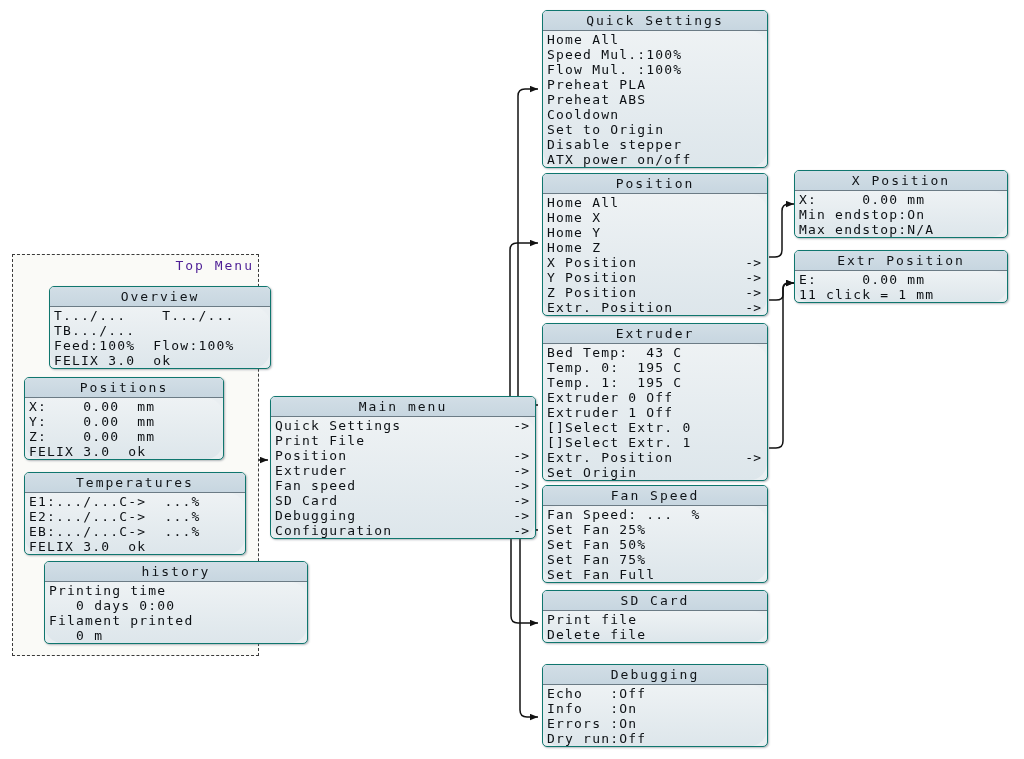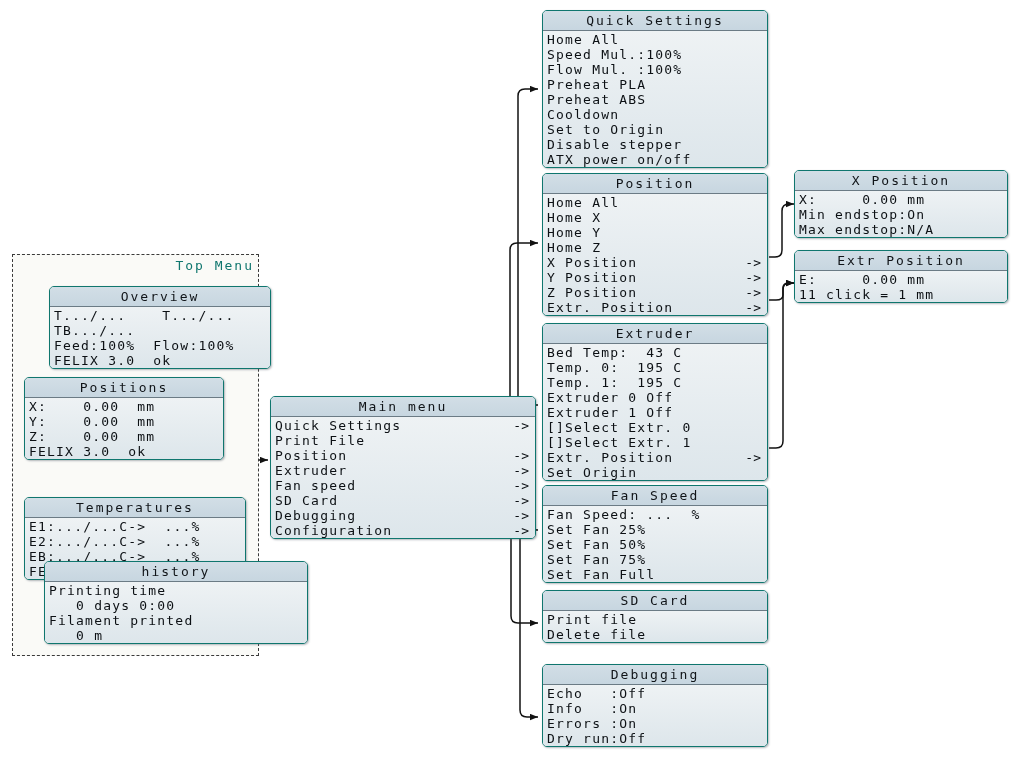--- a/index.html
+++ b/index.html
@@ -46,20 +46,21 @@
     border-bottom: 1px solid #6b7b85;
     color: #101418;
     font-size: 13px;
     letter-spacing: 2px;
     white-space: pre;
   }
   .panel .body {
     box-sizing: border-box;
     padding: 1px 4px 0 4px;
     background: linear-gradient(#eef2f4, #dde6eb);
+    border-radius: 17px;
   }
   .row {
     position: relative;
     height: 15px;
     line-height: 15px;
     font-size: 13px;
     letter-spacing: 1.2px;
     color: #0c1014;
     white-space: pre;
   }
@@ -75,21 +76,21 @@
     box-sizing: border-box;
     border: 1px dashed #3a3a3a;
     background: #fafaf7;
   }
   .groupbox .grouplabel {
     position: absolute;
     right: 4px;
     top: 3px;
     font-size: 13px;
     letter-spacing: 2px;
-    color: #0f766e;
+    color: #4c1d95;
     white-space: pre;
   }
 </style>
 </head>
 <body>
 
 <div id="canvas">
 
   <svg class="wires" viewBox="0 0 1024 759" xmlns="http://www.w3.org/2000/svg">
     <defs>
@@ -133,21 +134,21 @@
   <div class="panel" style="left:24px; top:377px; width:200px;">
     <div class="title">Positions</div>
     <div class="body">
         <div class="row"><span>X:    0.00  mm</span></div>
         <div class="row"><span>Y:    0.00  mm</span></div>
         <div class="row"><span>Z:    0.00  mm</span></div>
         <div class="row"><span>FELIX 3.0  ok</span></div>
       </div>
   </div>
 
-  <div class="panel" style="left:24px; top:497px; width:222px;">
+  <div class="panel" style="left:24px; top:472px; width:222px;">
     <div class="title">Temperatures</div>
     <div class="body">
         <div class="row"><span>E1:.../...C-&gt;  ...%</span></div>
         <div class="row"><span>E2:.../...C-&gt;  ...%</span></div>
         <div class="row"><span>EB:.../...C-&gt;  ...%</span></div>
         <div class="row"><span>FELIX 3.0  ok</span></div>
       </div>
   </div>
 
   <div class="panel" style="left:24px; top:561px; width:264px;margin-left:20px;">

